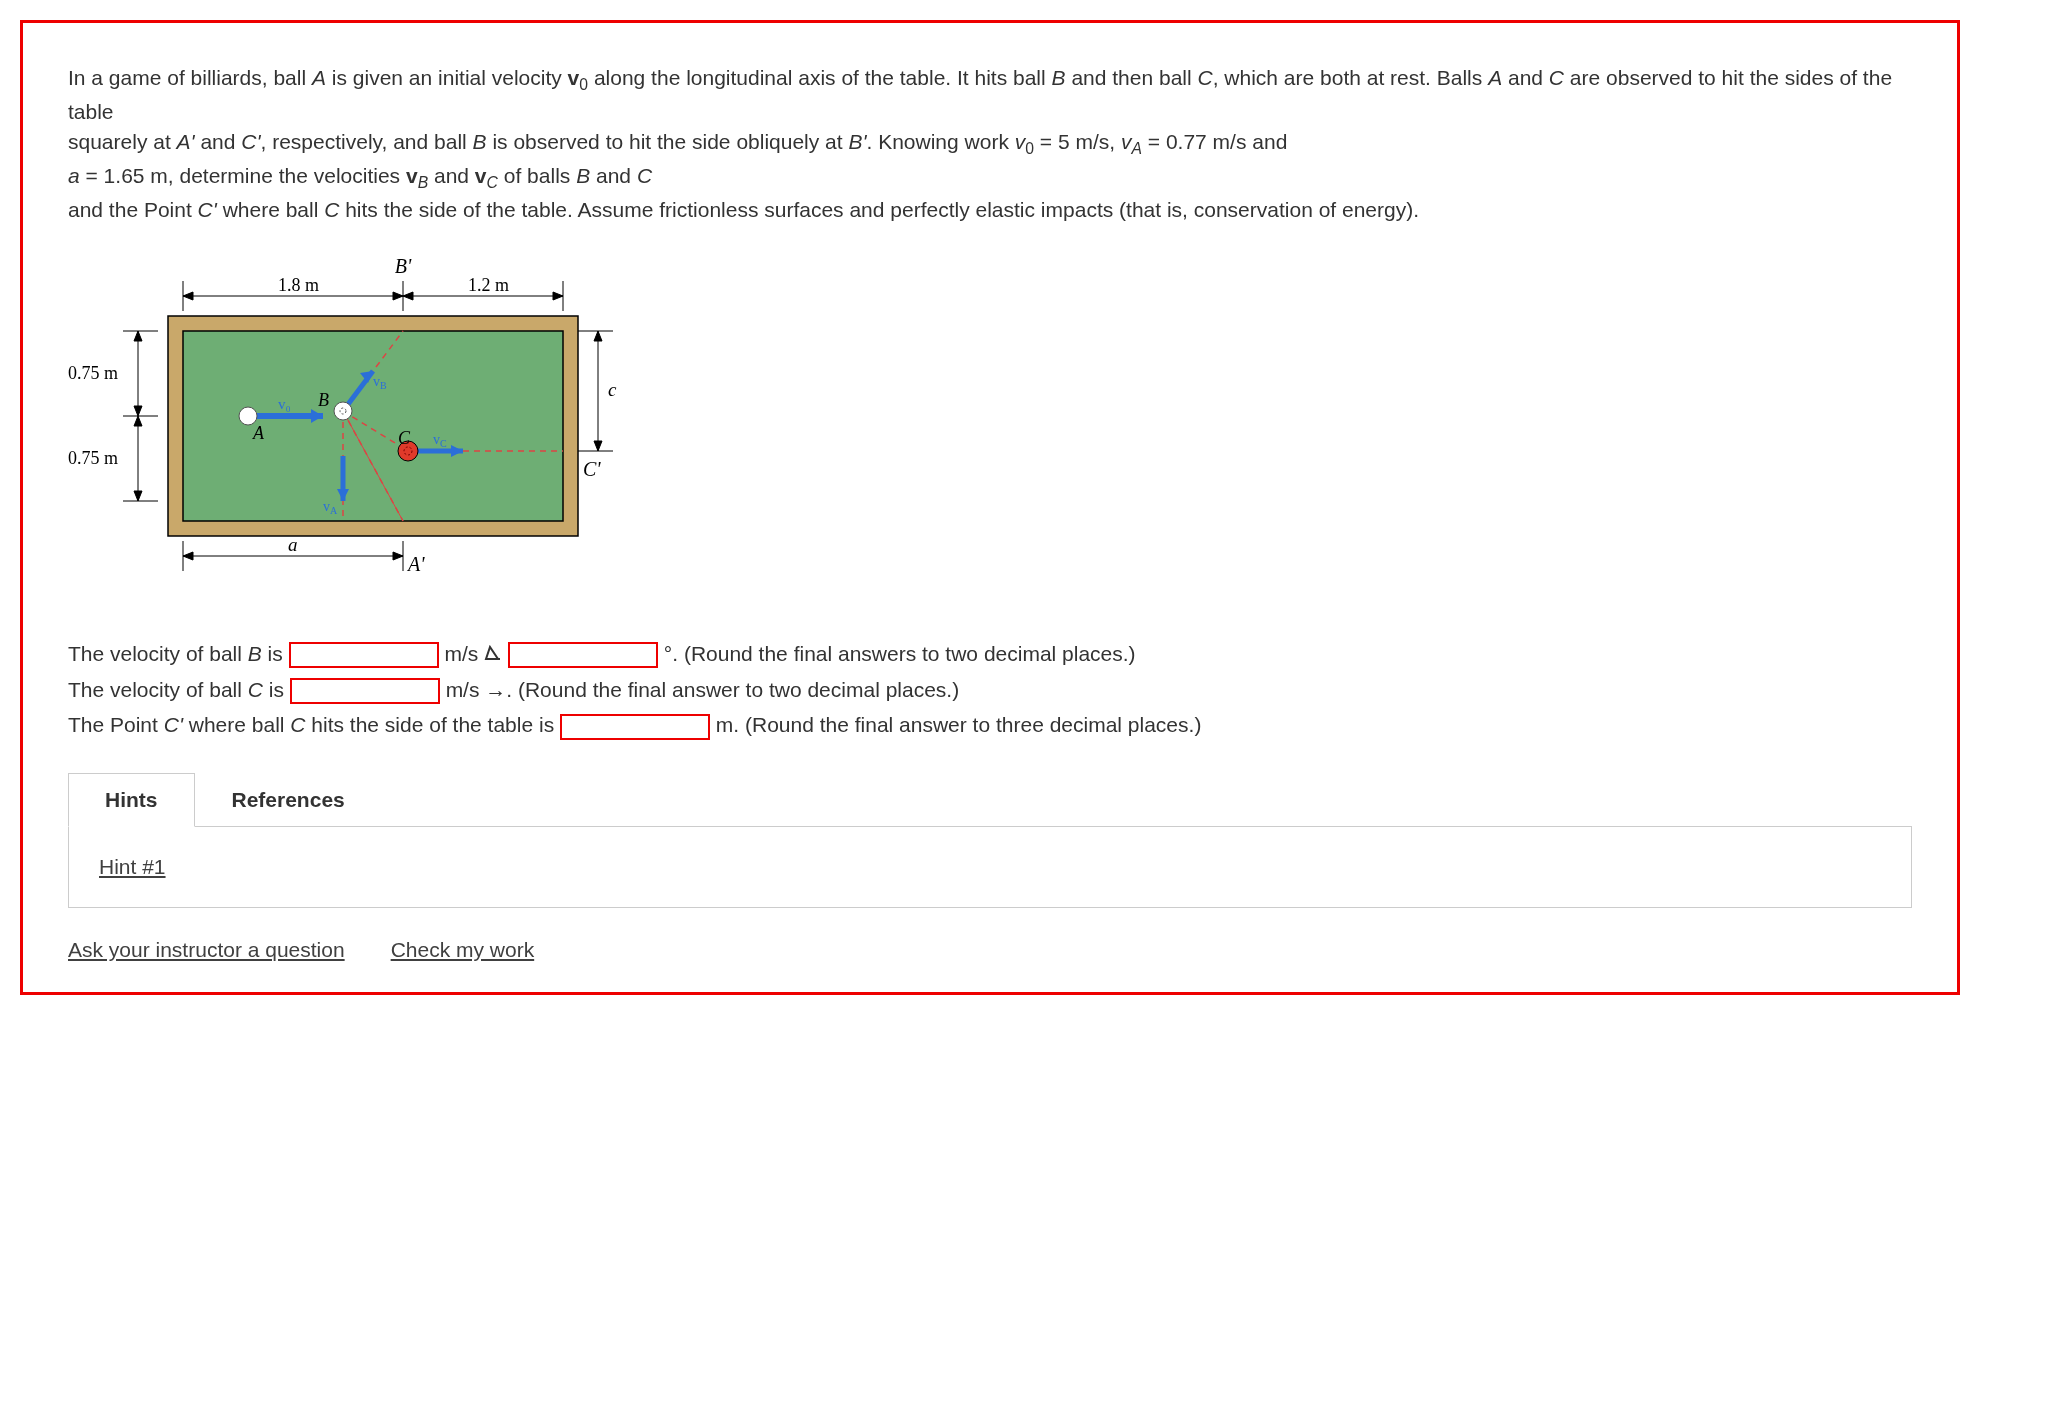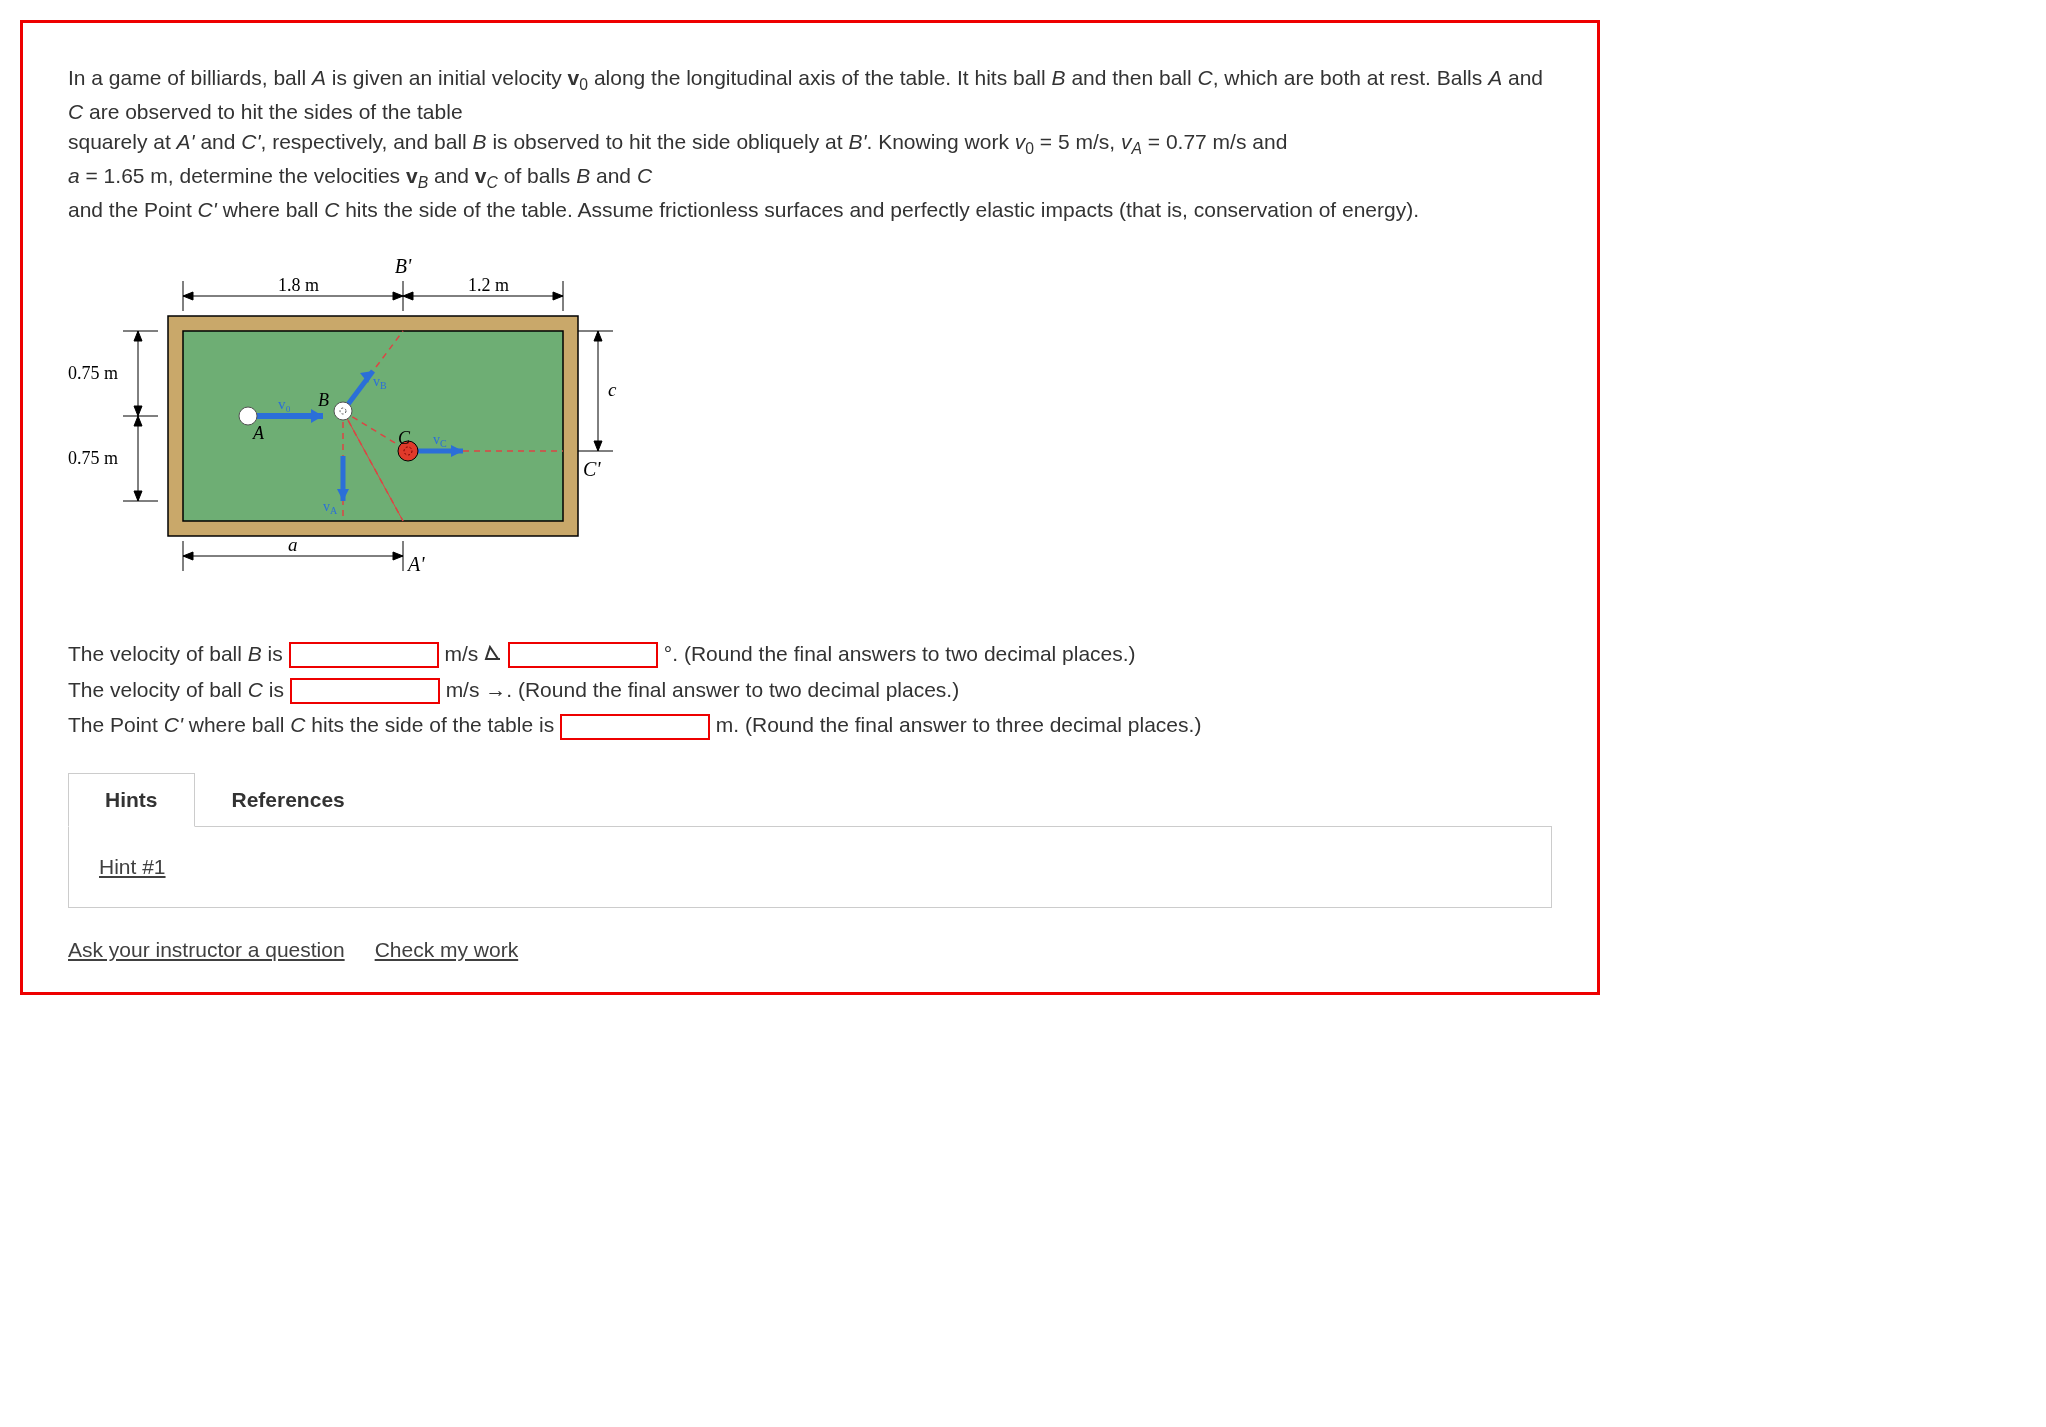--- a/index.html
+++ b/index.html
@@ -6,21 +6,21 @@
     margin: 0;
     padding: 20px;
     font-family: Arial, Helvetica, sans-serif;
     font-size: 21px;
     color: #333;
     background: #fff;
   }
   .outer {
     border: 3px solid #ee0000;
     padding: 40px 45px 30px 45px;
-    width: 1580px;
+    width: 1940px;
     box-sizing: border-box;
   }
   .problem-text {
     line-height: 1.45;
     margin-bottom: 25px;
   }
   .problem-text em { font-style: italic; }
   sub { font-size: 0.75em; }
   .figure-wrap {
     margin: 20px 0 40px 0;
@@ -71,21 +71,21 @@
   }
   .link {
     color: #404040;
     text-decoration: underline;
     cursor: pointer;
     text-align: right;
   }
   .bottom-links {
     margin-top: 30px;
     display: flex;
-    gap: 30px;
+    gap: 46px;
   }
   .angle-sym {
     font-size: 20px;
     font-weight: bold;
     display: inline-block;
   }
 </style>
 </head>
 <body>
 

